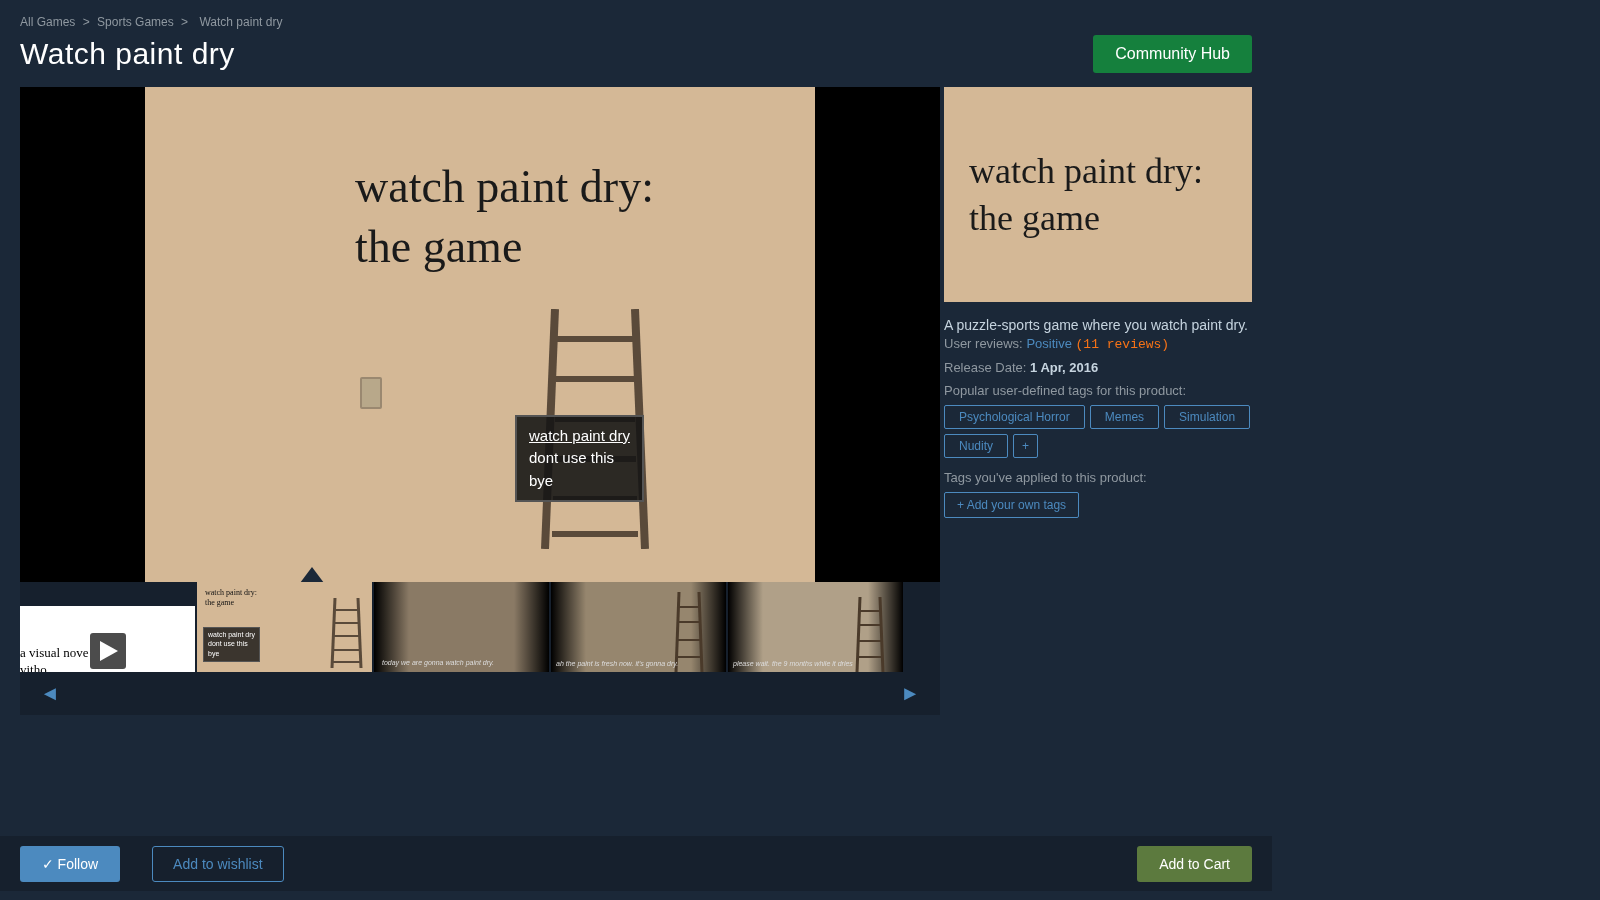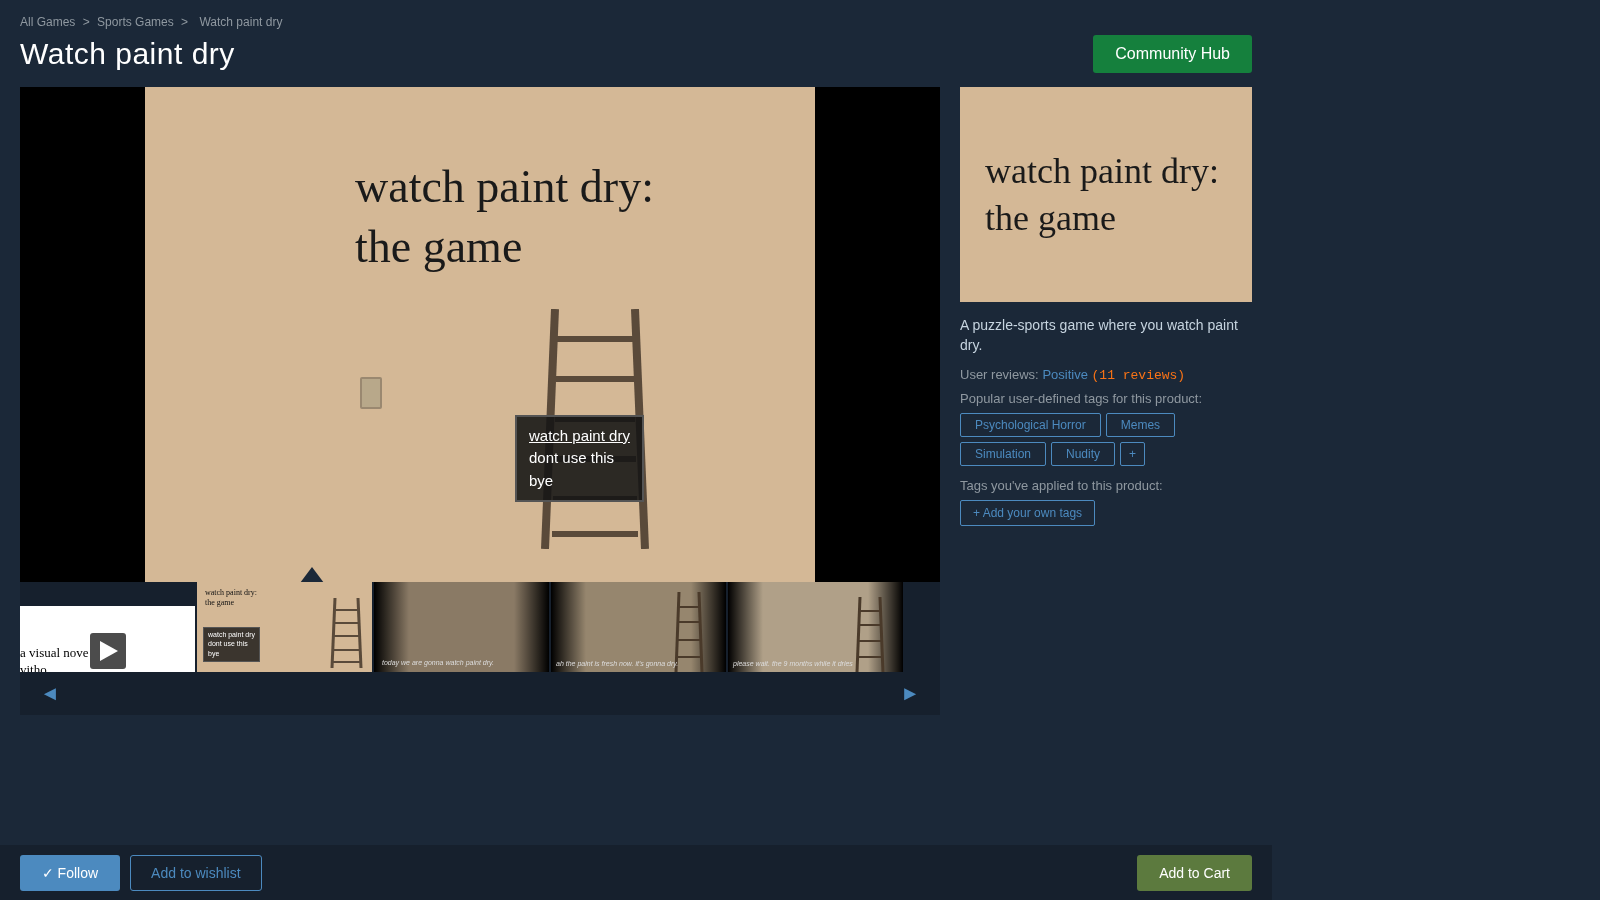--- a/index.html
+++ b/index.html
@@ -54,21 +54,21 @@
       border: none;
       padding: 10px 22px;
       font-size: 16px;
       cursor: pointer;
       border-radius: 3px;
     }
 
     
     .main-content {
       display: flex;
-      gap: 20px;
+      gap: 4px;
     }
 
     
     .left-panel {
       flex: 0 0 920px;
     }
 
     
     .main-media {
       width: 920px;
@@ -296,21 +296,20 @@
 
     
     .game-info {
       padding: 0 0;
       color: #c6d4df;
     }
 
     .game-description {
       font-size: 14px;
       color: #c6d4df;
-      margin-bottom: 12px;
       line-height: 1.4;
     }
 
     .info-row {
       margin-bottom: 8px;
       font-size: 13px;
       color: #8f98a0;
     }
 
     .info-row .label {
@@ -372,29 +371,29 @@
       color: #4c8abf;
       padding: 5px 12px;
       font-size: 12px;
       cursor: pointer;
       border-radius: 2px;
     }
 
     
     .bottom-bar {
       position: absolute;
-      bottom: 0;
+      bottom: 9px;
       left: 0;
       right: 0;
       height: 55px;
       background: #16202d;
       display: flex;
       align-items: center;
       padding: 0 20px;
-      gap: 10px;
+      gap: 32px;
     }
 
     .bottom-btn {
       background: #4c8abf;
       color: #fff;
       border: none;
       padding: 10px 22px;
       font-size: 14px;
       cursor: pointer;
       border-radius: 3px;
@@ -569,20 +568,24 @@
 
       <div class="game-info">
         <p class="game-description">A puzzle-sports game where you watch paint dry.</p>
 
         <div class="info-row">
           <span class="label">User reviews:</span>
           <a href="#" class="value-positive">Positive</a>
           <span style="color:#f97316;font-family:Liberation Mono, monospace;">(11 reviews)</span>
         </div>
 
+        <div class="info-row">
+          <span class="label">Release Date:</span>
+          <span class="value-date">1 Apr, 2016</span>
+        </div>
 
         <div class="tags-section-label">Popular user-defined tags for this product:</div>
 
         <div class="tags-row">
           <button class="tag-btn">Psychological Horror</button>
           <button class="tag-btn">Memes</button>
           <button class="tag-btn">Simulation</button>
           <button class="tag-btn">Nudity</button>
           <button class="tag-plus">+</button>
         </div>

